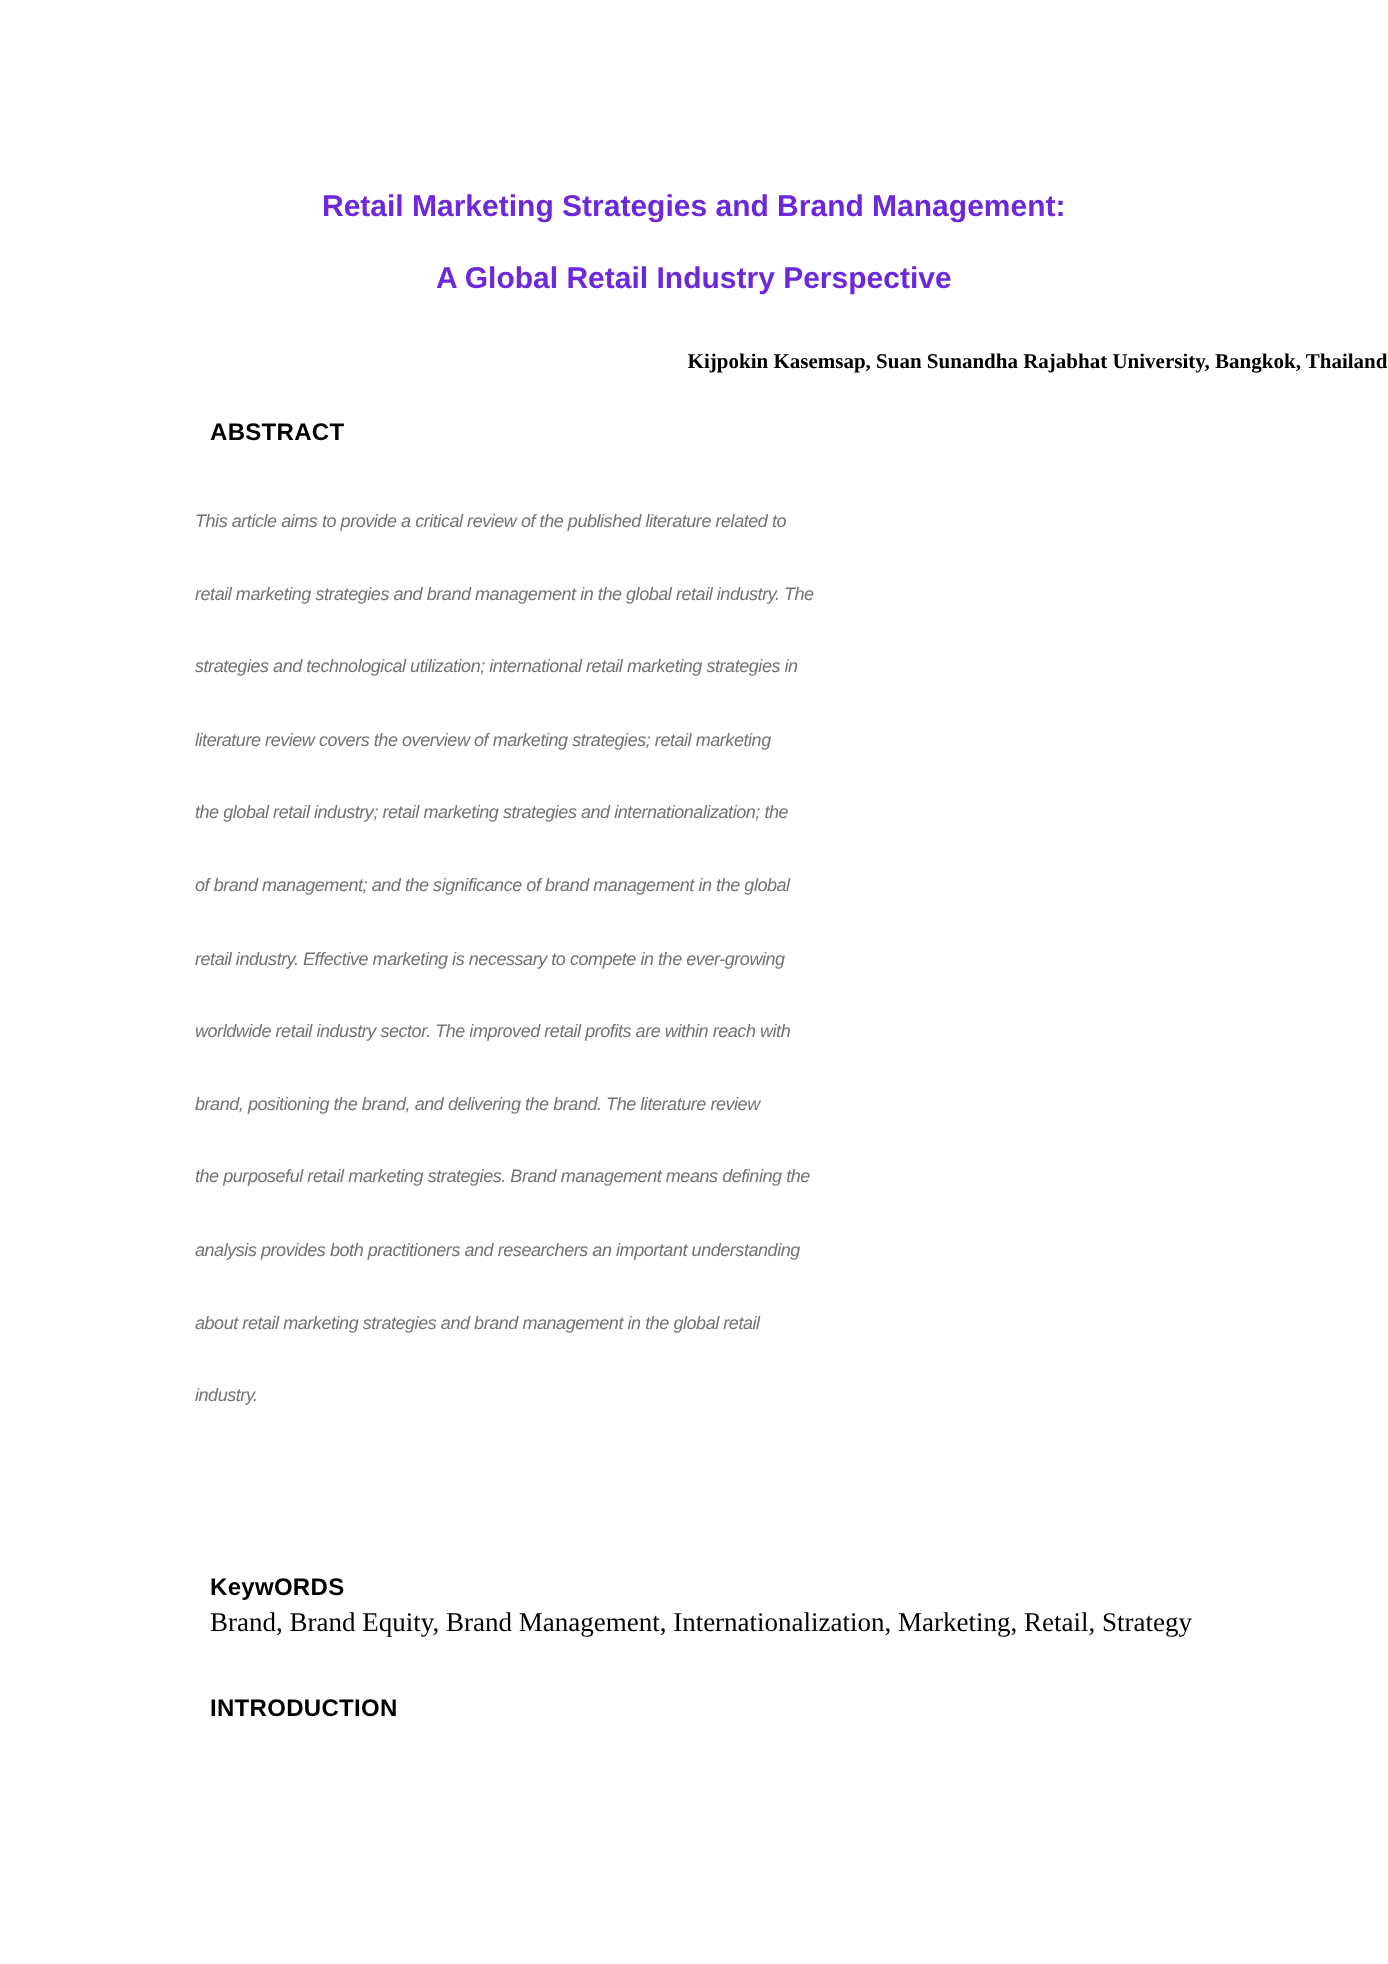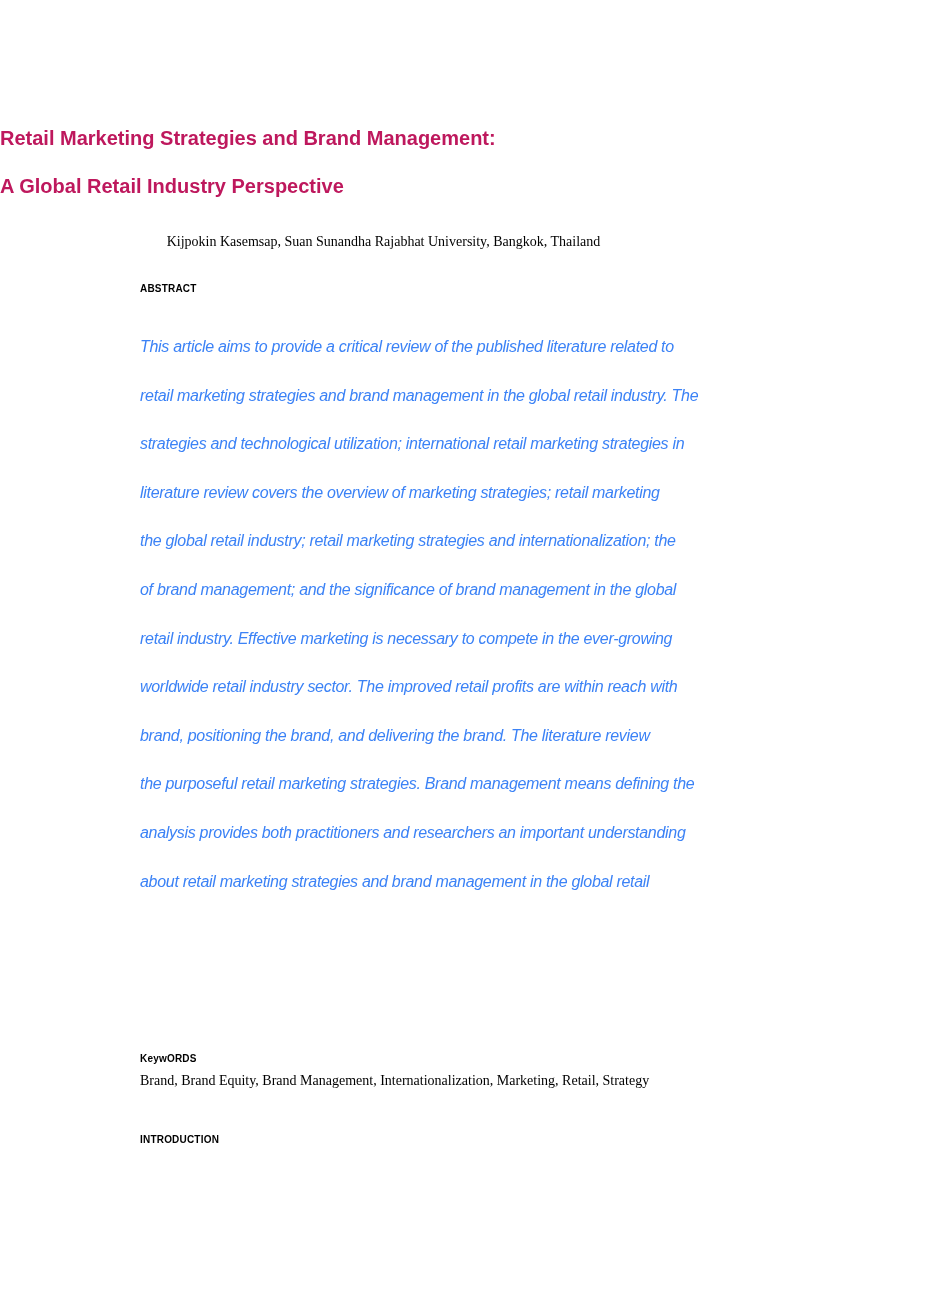--- a/index.html
+++ b/index.html
@@ -13,76 +13,76 @@
     height: 1309px;
     background: #ffffff;
     overflow: hidden;
     font-family: "Liberation Sans", sans-serif;
     color: #000000;
   }
   .title-line {
     position: absolute;
     left: 0;
     width: 925px;
-    text-align: left;
+    text-align: center;
     font-family: "Liberation Sans", sans-serif;
     font-weight: 700;
     font-size: 20px;
     line-height: 24px;
-    color: #be185d;
+    color: #6d28d9;
   }
   .title-line-1 { top: 126px; }
   .title-line-2 { top: 174px; }
   .author-line {
     position: absolute;
     left: 0;
     top: 233px;
-    width: 767px;
-    text-align: center;
+    width: 925px;
+    text-align: right;
     font-family: "Liberation Serif", serif;
-    font-weight: 400;
+    font-weight: 700;
     font-size: 14px;
     line-height: 18px;
     color: #000000;
   }
   .section-heading {
     position: absolute;
     left: 140px;
     font-family: "Liberation Sans", sans-serif;
     font-weight: 700;
-    font-size: 10px;
+    font-size: 16px;
     line-height: 18px;
     color: #000000;
     letter-spacing: 0.2px;
   }
   .heading-abstract { top: 280px; }
   .heading-keywords { top: 1050px; text-align: right; }
   .heading-introduction { top: 1119px; margin-top: 12px; }
   .abstract-body {
     position: absolute;
-    left: 140px;
+    left: 130px;
     top: 323px;
     width: 655px;
     font-family: "Liberation Sans", sans-serif;
     font-style: italic;
-    font-size: 16px;
+    font-size: 12px;
     letter-spacing: -0.3px;
-    color: #3b82f6;
+    color: #737373;
   }
   .abstract-line {
     line-height: 48.6px;
     white-space: nowrap;
   }
   .keywords-body {
     position: absolute;
     left: 140px;
     top: 1072px;
     width: 655px;
     font-family: "Liberation Serif", serif;
-    font-size: 14px;
+    font-size: 18px;
     line-height: 18px;
     color: #000000;
     white-space: nowrap;
   }
 </style>
 </head>
 <body>
 
 <div class="page">
 
@@ -100,20 +100,21 @@
     <div class="abstract-line">strategies and technological utilization; international retail marketing strategies in</div>
     <div class="abstract-line">literature review covers the overview of marketing strategies; retail marketing</div>
     <div class="abstract-line">the global retail industry; retail marketing strategies and internationalization; the</div>
     <div class="abstract-line">of brand management; and the significance of brand management in the global</div>
     <div class="abstract-line">retail industry. Effective marketing is necessary to compete in the ever-growing</div>
     <div class="abstract-line">worldwide retail industry sector. The improved retail profits are within reach with</div>
     <div class="abstract-line">brand, positioning the brand, and delivering the brand. The literature review</div>
     <div class="abstract-line">the purposeful retail marketing strategies. Brand management means defining the</div>
     <div class="abstract-line">analysis provides both practitioners and researchers an important understanding</div>
     <div class="abstract-line">about retail marketing strategies and brand management in the global retail</div>
+    <div class="abstract-line">industry.</div>
   </div>
 
   <div class="section-heading heading-keywords">KeywORDS</div>
 
   <div class="keywords-body">Brand, Brand Equity, Brand Management, Internationalization, Marketing, Retail, Strategy</div>
 
   <div class="section-heading heading-introduction">INTRODUCTION</div>
 
 </div>
 

